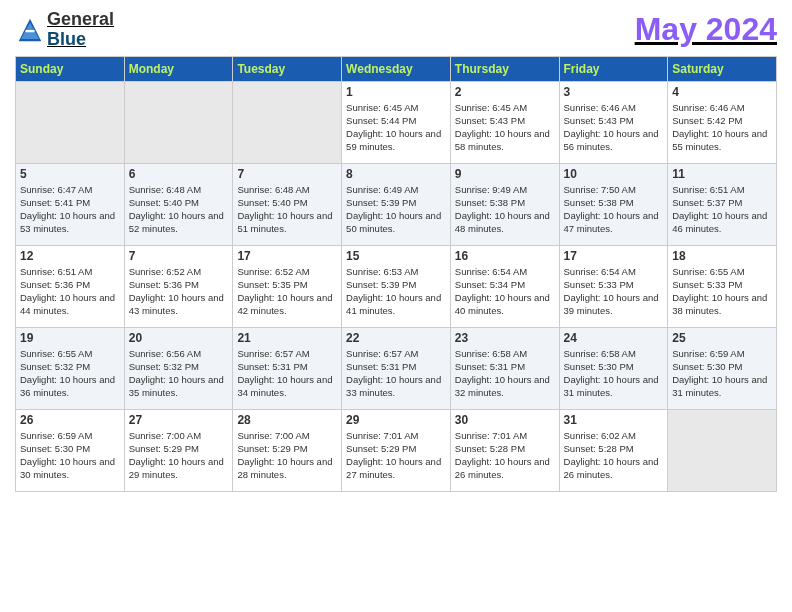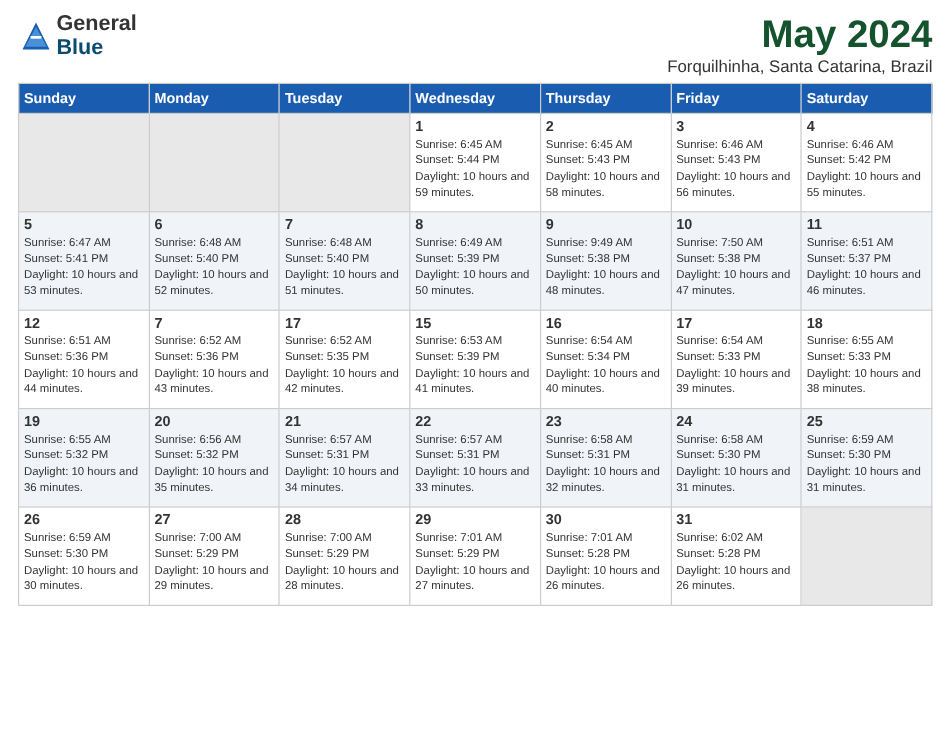--- a/index.html
+++ b/index.html
@@ -12,22 +12,23 @@
     }
     .page {
       width: 792px;
       min-height: 612px;
       padding: 10px 15px 10px 15px;
       background: #fff;
     }
     .header {
       display: flex;
       justify-content: space-between;
-      align-items: flex-start;
+      align-items: center;
       margin-bottom: 6px;
+      text-decoration: underline;
     }
     .logo {
       display: flex;
       align-items: center;
     }
     .logo-text {
       display: flex;
       flex-direction: column;
       line-height: 1.1;
     }
@@ -45,34 +46,34 @@
       width: 30px;
       height: 30px;
       margin-right: 2px;
     }
     .title-block {
       text-align: right;
     }
     .month-year {
       font-size: 32px;
       font-weight: bold;
-      color: #14532d;
+      color: #8b5cf6;
     }
     .location {
       font-size: 14px;
       color: #333;
     }
     .calendar-table {
       width: 100%;
       border-collapse: collapse;
       table-layout: fixed;
     }
     .calendar-table th {
       background: #1a5cb0;
-      color: #ffffff;
+      color: #bef264;
       font-size: 12px;
       font-weight: bold;
       padding: 5px 4px;
       text-align: left;
       border: 1px solid #ccc;
     }
     .calendar-table td {
       vertical-align: top;
       border: 1px solid #ccc;
       padding: 3px 4px;
@@ -110,21 +111,20 @@
         <polygon points="20,10 32,32 8,32" fill="#4a90d9"></polygon>
         <rect x="14" y="20" width="12" height="3" fill="white"></rect>
       </svg>
       <div class="logo-text">
         <span class="logo-general">General</span>
         <span class="logo-blue">Blue</span>
       </div>
     </div>
     <div class="title-block">
       <div class="month-year">May 2024</div>
-      <div class="location">Forquilhinha, Santa Catarina, Brazil</div>
     </div>
   </div>
 
   <table class="calendar-table">
     <thead>
       <tr>
         <th>Sunday</th>
         <th>Monday</th>
         <th>Tuesday</th>
         <th>Wednesday</th>

